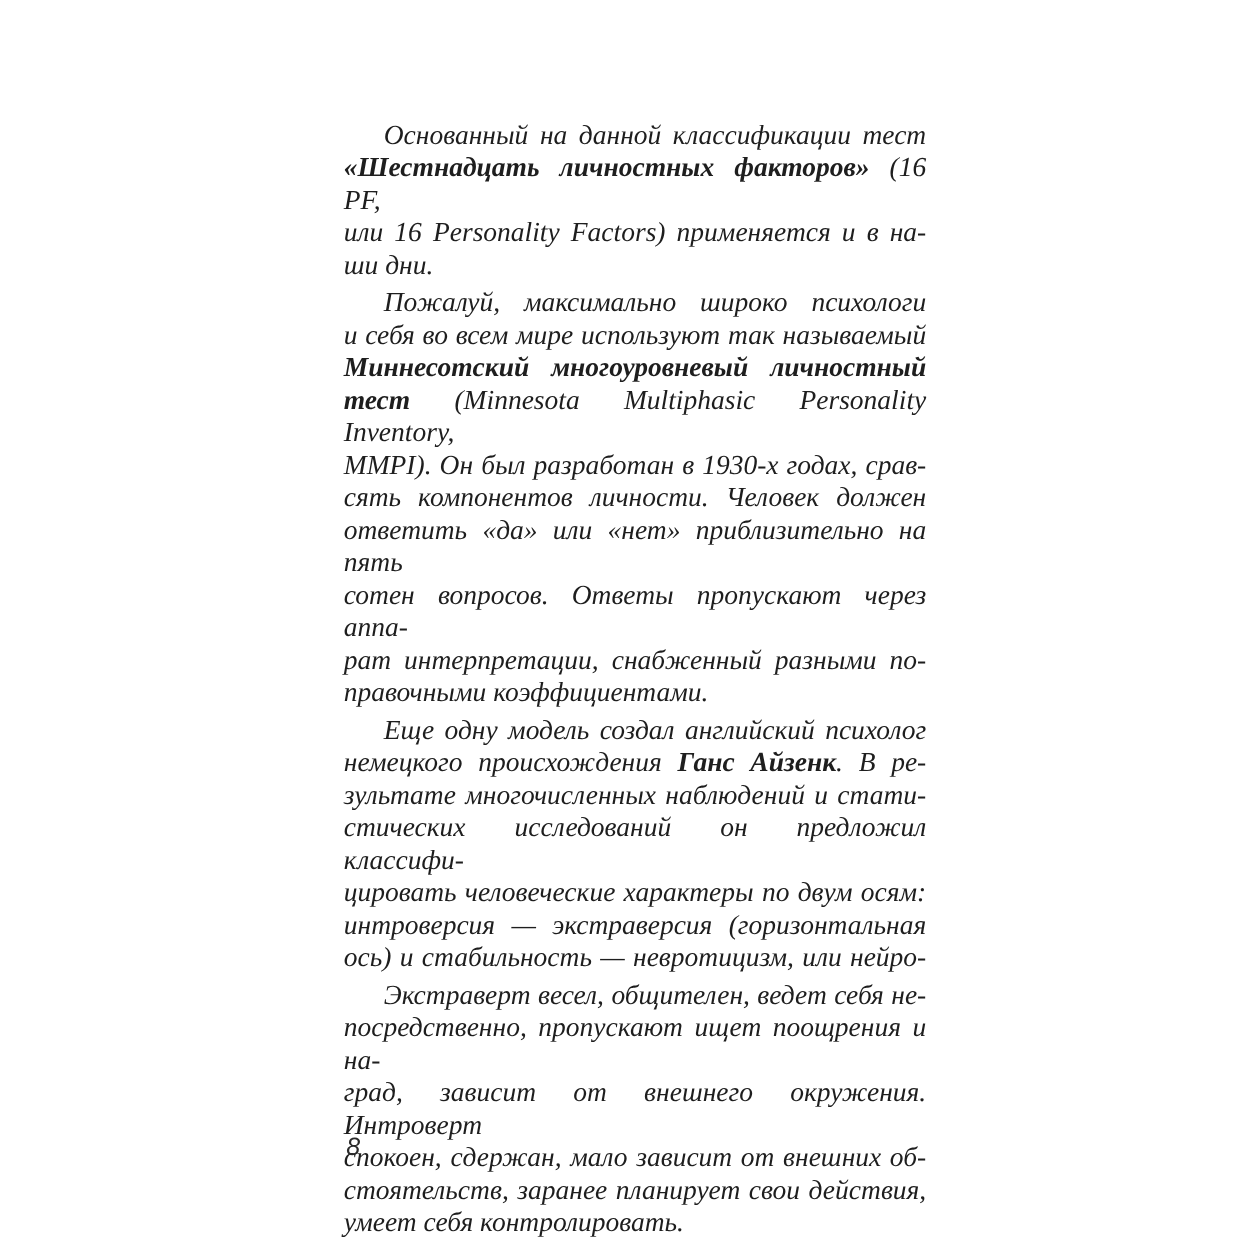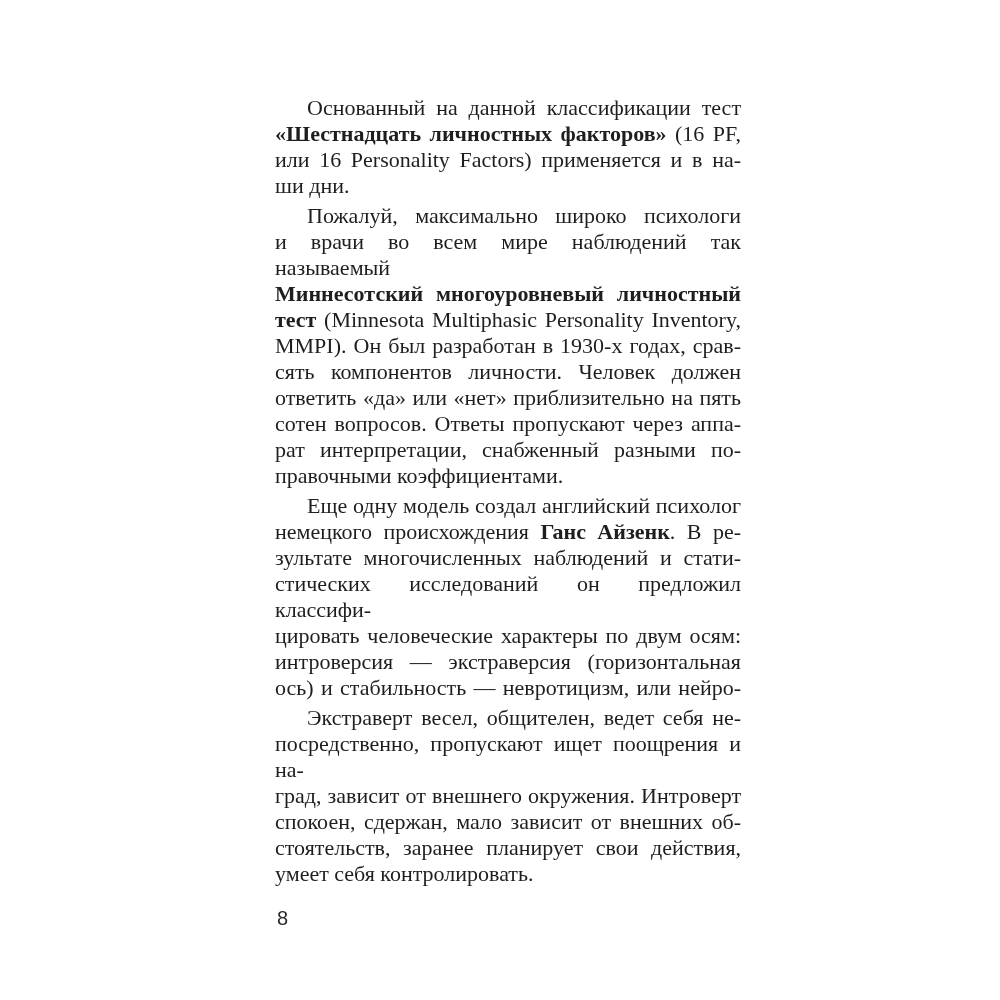--- a/index.html
+++ b/index.html
@@ -6,20 +6,21 @@
     margin: 0;
     padding: 0;
     background: #ffffff;
   }
   .book-page {
     position: relative;
     width: 940px;
     height: 1000px;
     background: #ffffff;
     overflow: hidden;
+    font-style: italic;
   }
   .page-text {
     position: absolute;
     left: 275px;
     top: 95px;
     width: 466px;
     font-family: "Liberation Serif", "DejaVu Serif", serif;
     font-size: 22px;
     line-height: 26px;
     color: #1e1e1e;
@@ -60,21 +61,21 @@
 <div class="book-page">
   <div class="page-text">
       <div class="para">
         <div class="line indent"><span>Основанный на данной классификации тест</span></div>
         <div class="line"><span class="bold">«Шестнадцать личностных факторов»</span><span> (16 PF,</span></div>
         <div class="line"><span>или 16 Personality Factors) применяется и в на-</span></div>
         <div class="line lastline"><span>ши дни.</span></div>
       </div>
       <div class="para">
         <div class="line indent"><span>Пожалуй, максимально широко психологи</span></div>
-        <div class="line"><span>и врачи во всем мире наблюдений так называемый</span></div>
+        <div class="line"><span>и себя во всем мире используют так называемый</span></div>
         <div class="line"><span class="bold">Миннесотский многоуровневый личностный</span></div>
         <div class="line"><span class="bold">тест</span><span> (Minnesota Multiphasic Personality Inventory,</span></div>
         <div class="line"><span>MMPI). Он был разработан в 1930-х годах, срав-</span></div>
         <div class="line"><span>сять компонентов личности. Человек должен</span></div>
         <div class="line"><span>ответить «да» или «нет» приблизительно на пять</span></div>
         <div class="line"><span>сотен вопросов. Ответы пропускают через аппа-</span></div>
         <div class="line"><span>рат интерпретации, снабженный разными по-</span></div>
         <div class="line lastline"><span>правочными коэффициентами.</span></div>
       </div>
       <div class="para">

